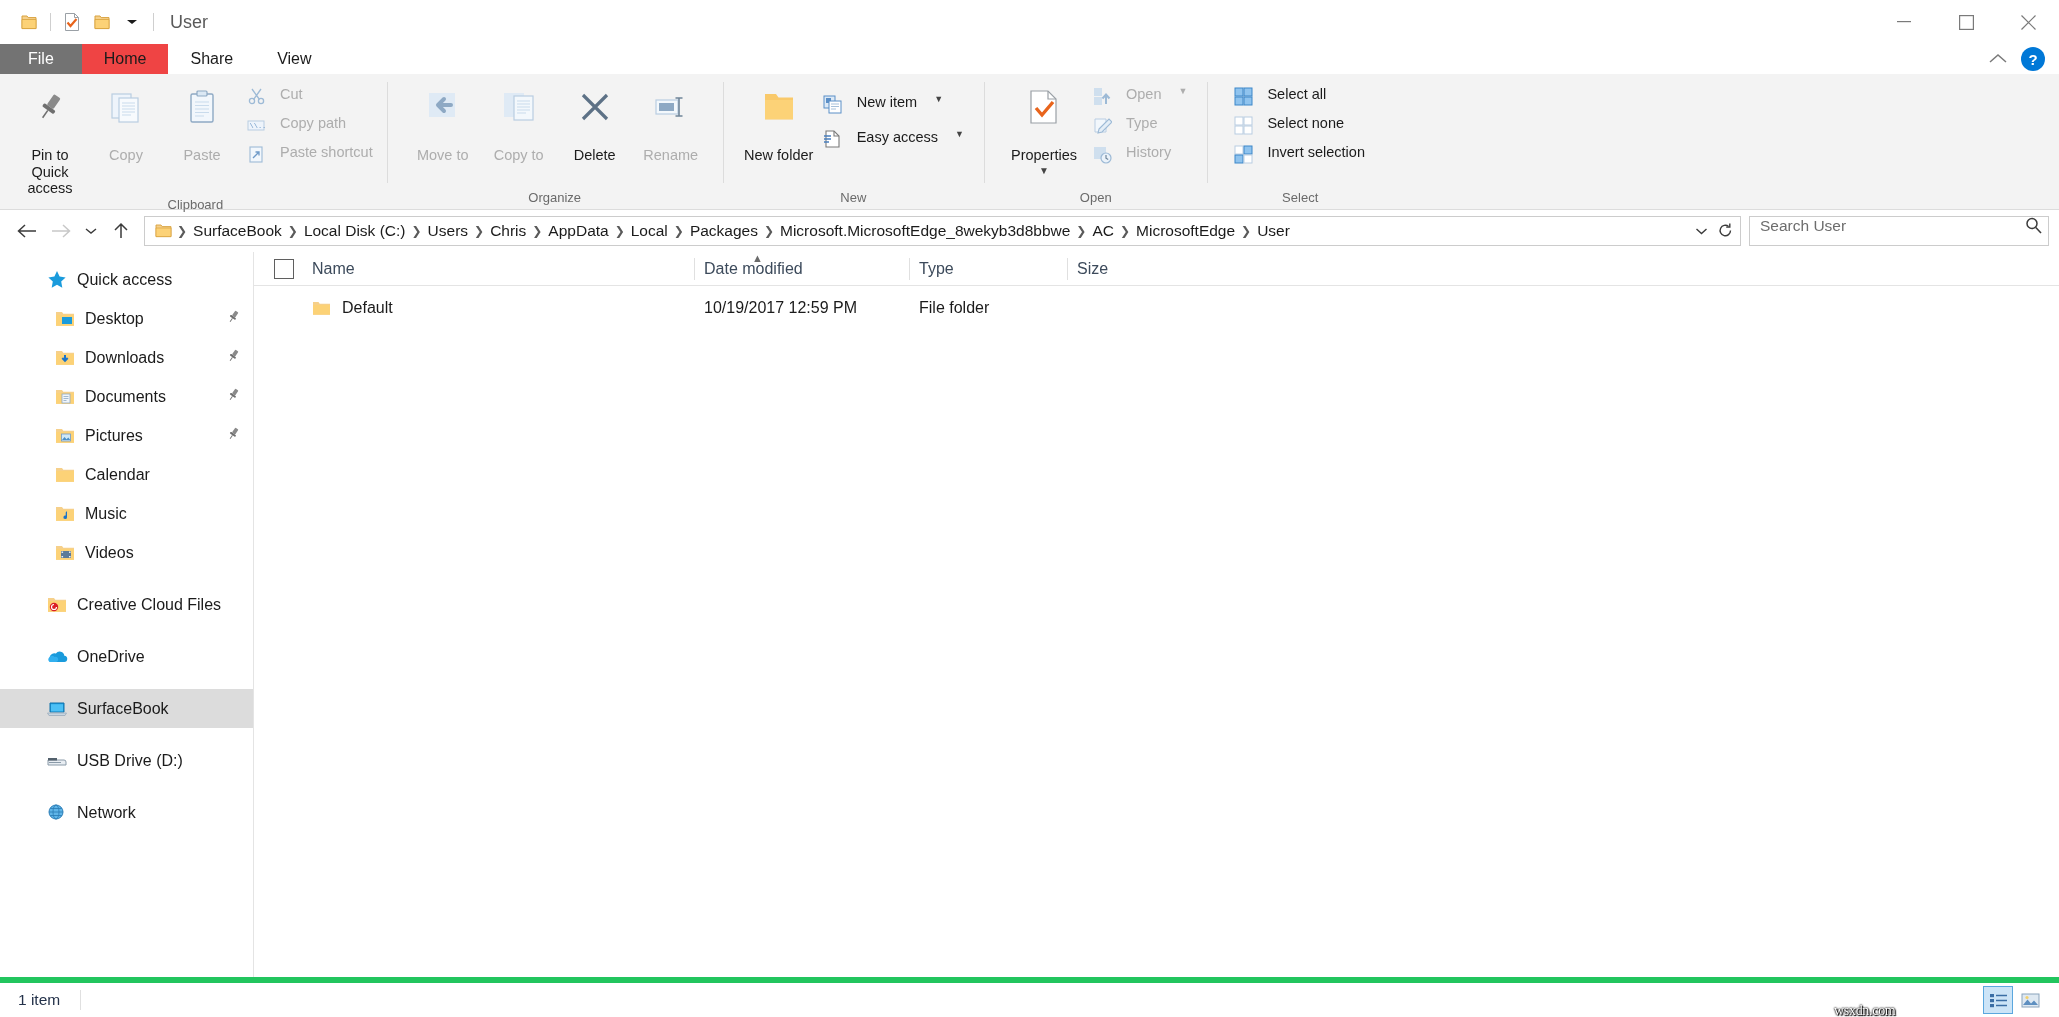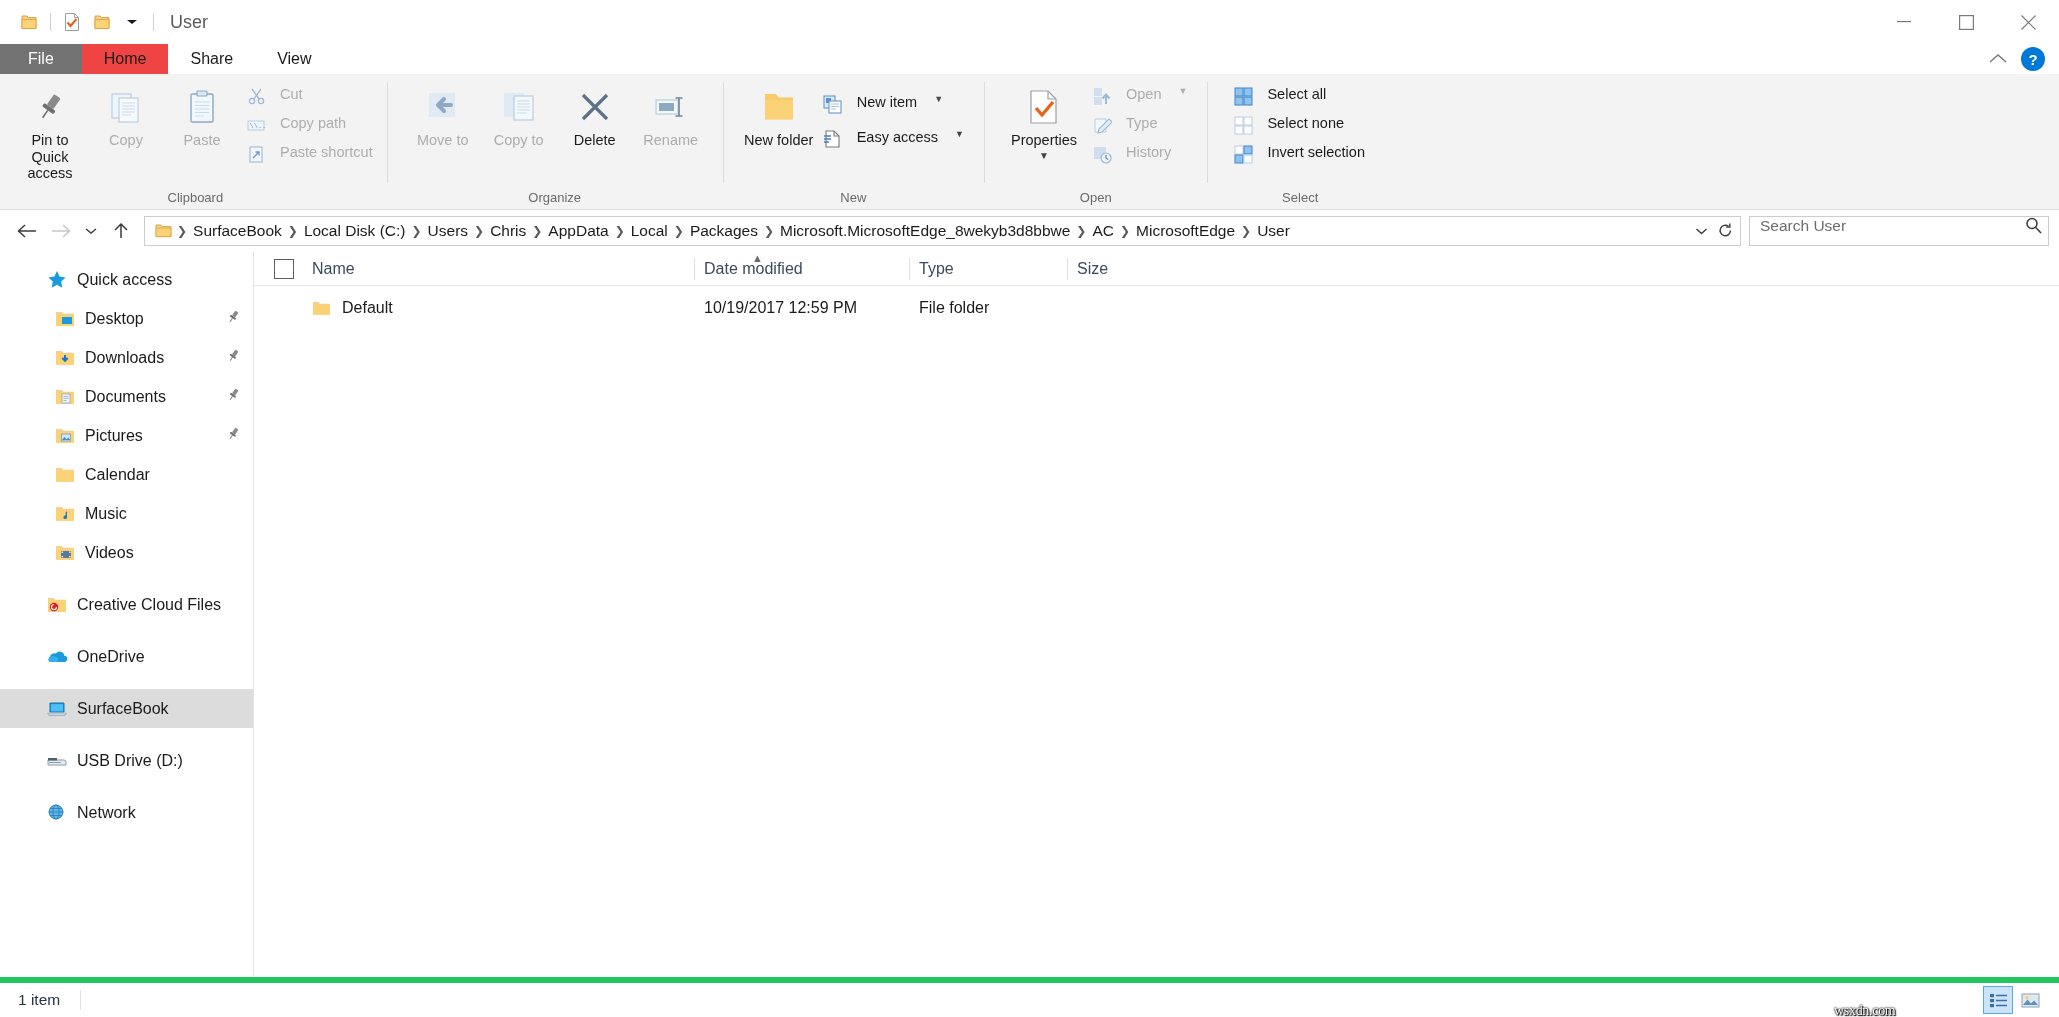--- a/index.html
+++ b/index.html
@@ -92,21 +92,21 @@
   }
   .big-btn {
     width: 76px;
     display: flex; flex-direction: column; align-items: center;
     padding-top: 6px;
     font-size: 14.5px; color: #1b1b1b;
     text-align: center; line-height: 1.15;
   }
   .big-btn .bicon { height: 42px; display:flex; align-items:center; justify-content:center; }
   .big-btn.dim { color: #adadad; }
-  .big-btn .blabel { margin-top: 4px; }
+  .big-btn .blabel { margin-top: 19px; }
   .small-col { display: flex; flex-direction: column; padding-top: 6px; gap: 2px; }
   .small-btn {
     height: 27px; display: flex; align-items: flex-start; gap: 14px;
     padding: 0 6px; font-size: 14.5px; color: #1b1b1b;
     white-space: nowrap;
   }
   .small-btn.dim { color: #adadad; }
   .small-btn .sicon { width: 20px; height: 20px; display:flex; align-items:center; justify-content:center; }
   .caret { font-size: 9px; color: #444; margin-left: 3px; }
   .caret.dim { color: #adadad; }

